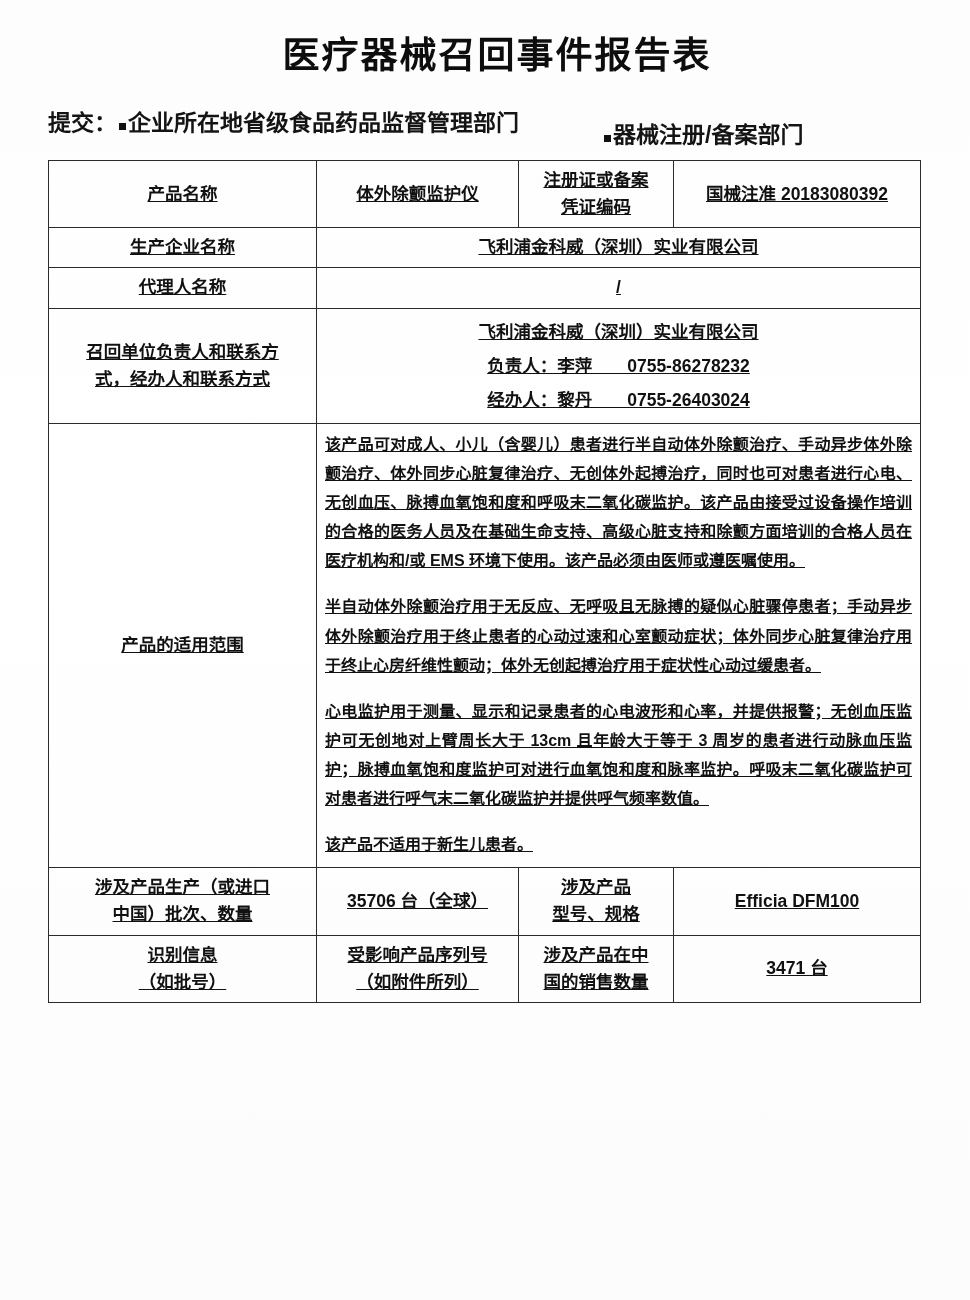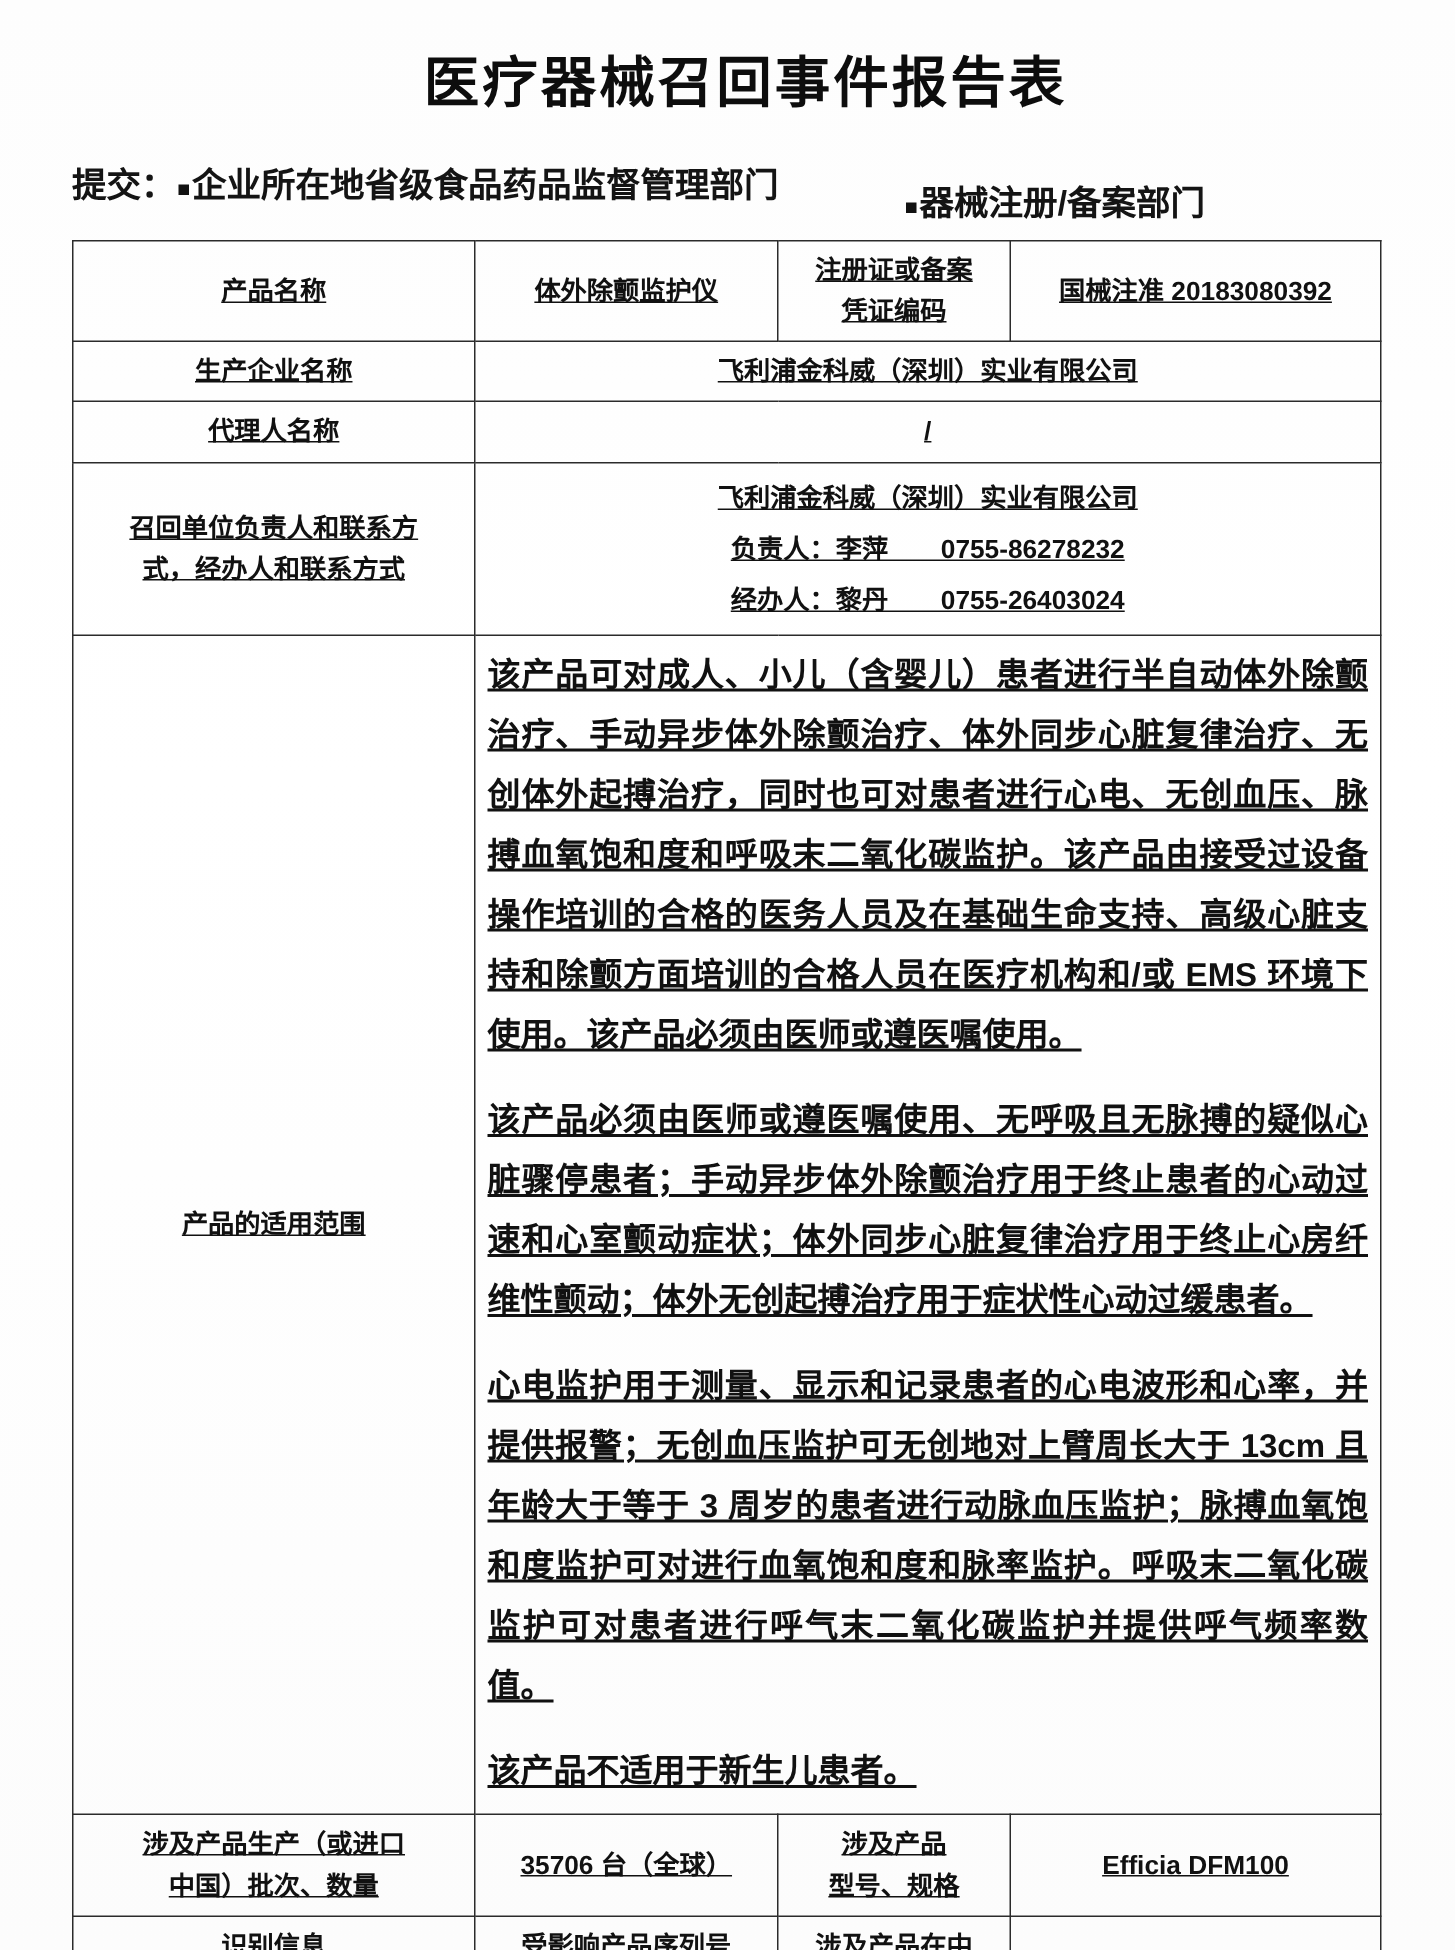--- a/index.html
+++ b/index.html
@@ -94,21 +94,21 @@
     padding-left: 16px;
   }
   td.scope {
     text-align: left;
     padding: 14px 18px 14px 16px;
     vertical-align: top;
   }
   td.scope p {
     margin: 0 0 17px 0;
     line-height: 1.82;
-    font-size: 22px;
+    font-size: 16px;
     font-weight: bold;
     text-align: justify;
     text-justify: inter-ideograph;
   }
   td.scope p:last-child { margin-bottom: 2px; }
 
   .contact-block div {
     line-height: 1.95;
     white-space: pre;
   }
@@ -165,21 +165,21 @@
             <div>飞利浦金科威（深圳）实业有限公司</div>
             <div>负责人：李萍　　0755-86278232</div>
             <div>经办人：黎丹　　0755-26403024</div>
           </td>
         </tr>
 
         <tr>
           <td class="lbl">产品的适用范围</td>
           <td colspan="3" class="scope">
             <p>该产品可对成人、小儿（含婴儿）患者进行半自动体外除颤治疗、手动异步体外除颤治疗、体外同步心脏复律治疗、无创体外起搏治疗，同时也可对患者进行心电、无创血压、脉搏血氧饱和度和呼吸末二氧化碳监护。该产品由接受过设备操作培训的合格的医务人员及在基础生命支持、高级心脏支持和除颤方面培训的合格人员在医疗机构和/或 EMS 环境下使用。该产品必须由医师或遵医嘱使用。</p>
-            <p>该产品必须由医师或遵医嘱使用、无呼吸且无脉搏的疑似心脏骤停患者；手动异步体外除颤治疗用于终止患者的心动过速和心室颤动症状；体外同步心脏复律治疗用于终止心房纤维性颤动；体外无创起搏治疗用于症状性心动过缓患者。</p>
+            <p>半自动体外除颤治疗用于无反应、无呼吸且无脉搏的疑似心脏骤停患者；手动异步体外除颤治疗用于终止患者的心动过速和心室颤动症状；体外同步心脏复律治疗用于终止心房纤维性颤动；体外无创起搏治疗用于症状性心动过缓患者。</p>
             <p>心电监护用于测量、显示和记录患者的心电波形和心率，并提供报警；无创血压监护可无创地对上臂周长大于 13cm 且年龄大于等于 3 周岁的患者进行动脉血压监护；脉搏血氧饱和度监护可对进行血氧饱和度和脉率监护。呼吸末二氧化碳监护可对患者进行呼气末二氧化碳监护并提供呼气频率数值。</p>
             <p>该产品不适用于新生儿患者。</p>
           </td>
         </tr>
 
 
         <tr>
           <td class="lbl two-line">
             <div>涉及产品生产（或进口</div>
             <div>中国）批次、数量</div>

